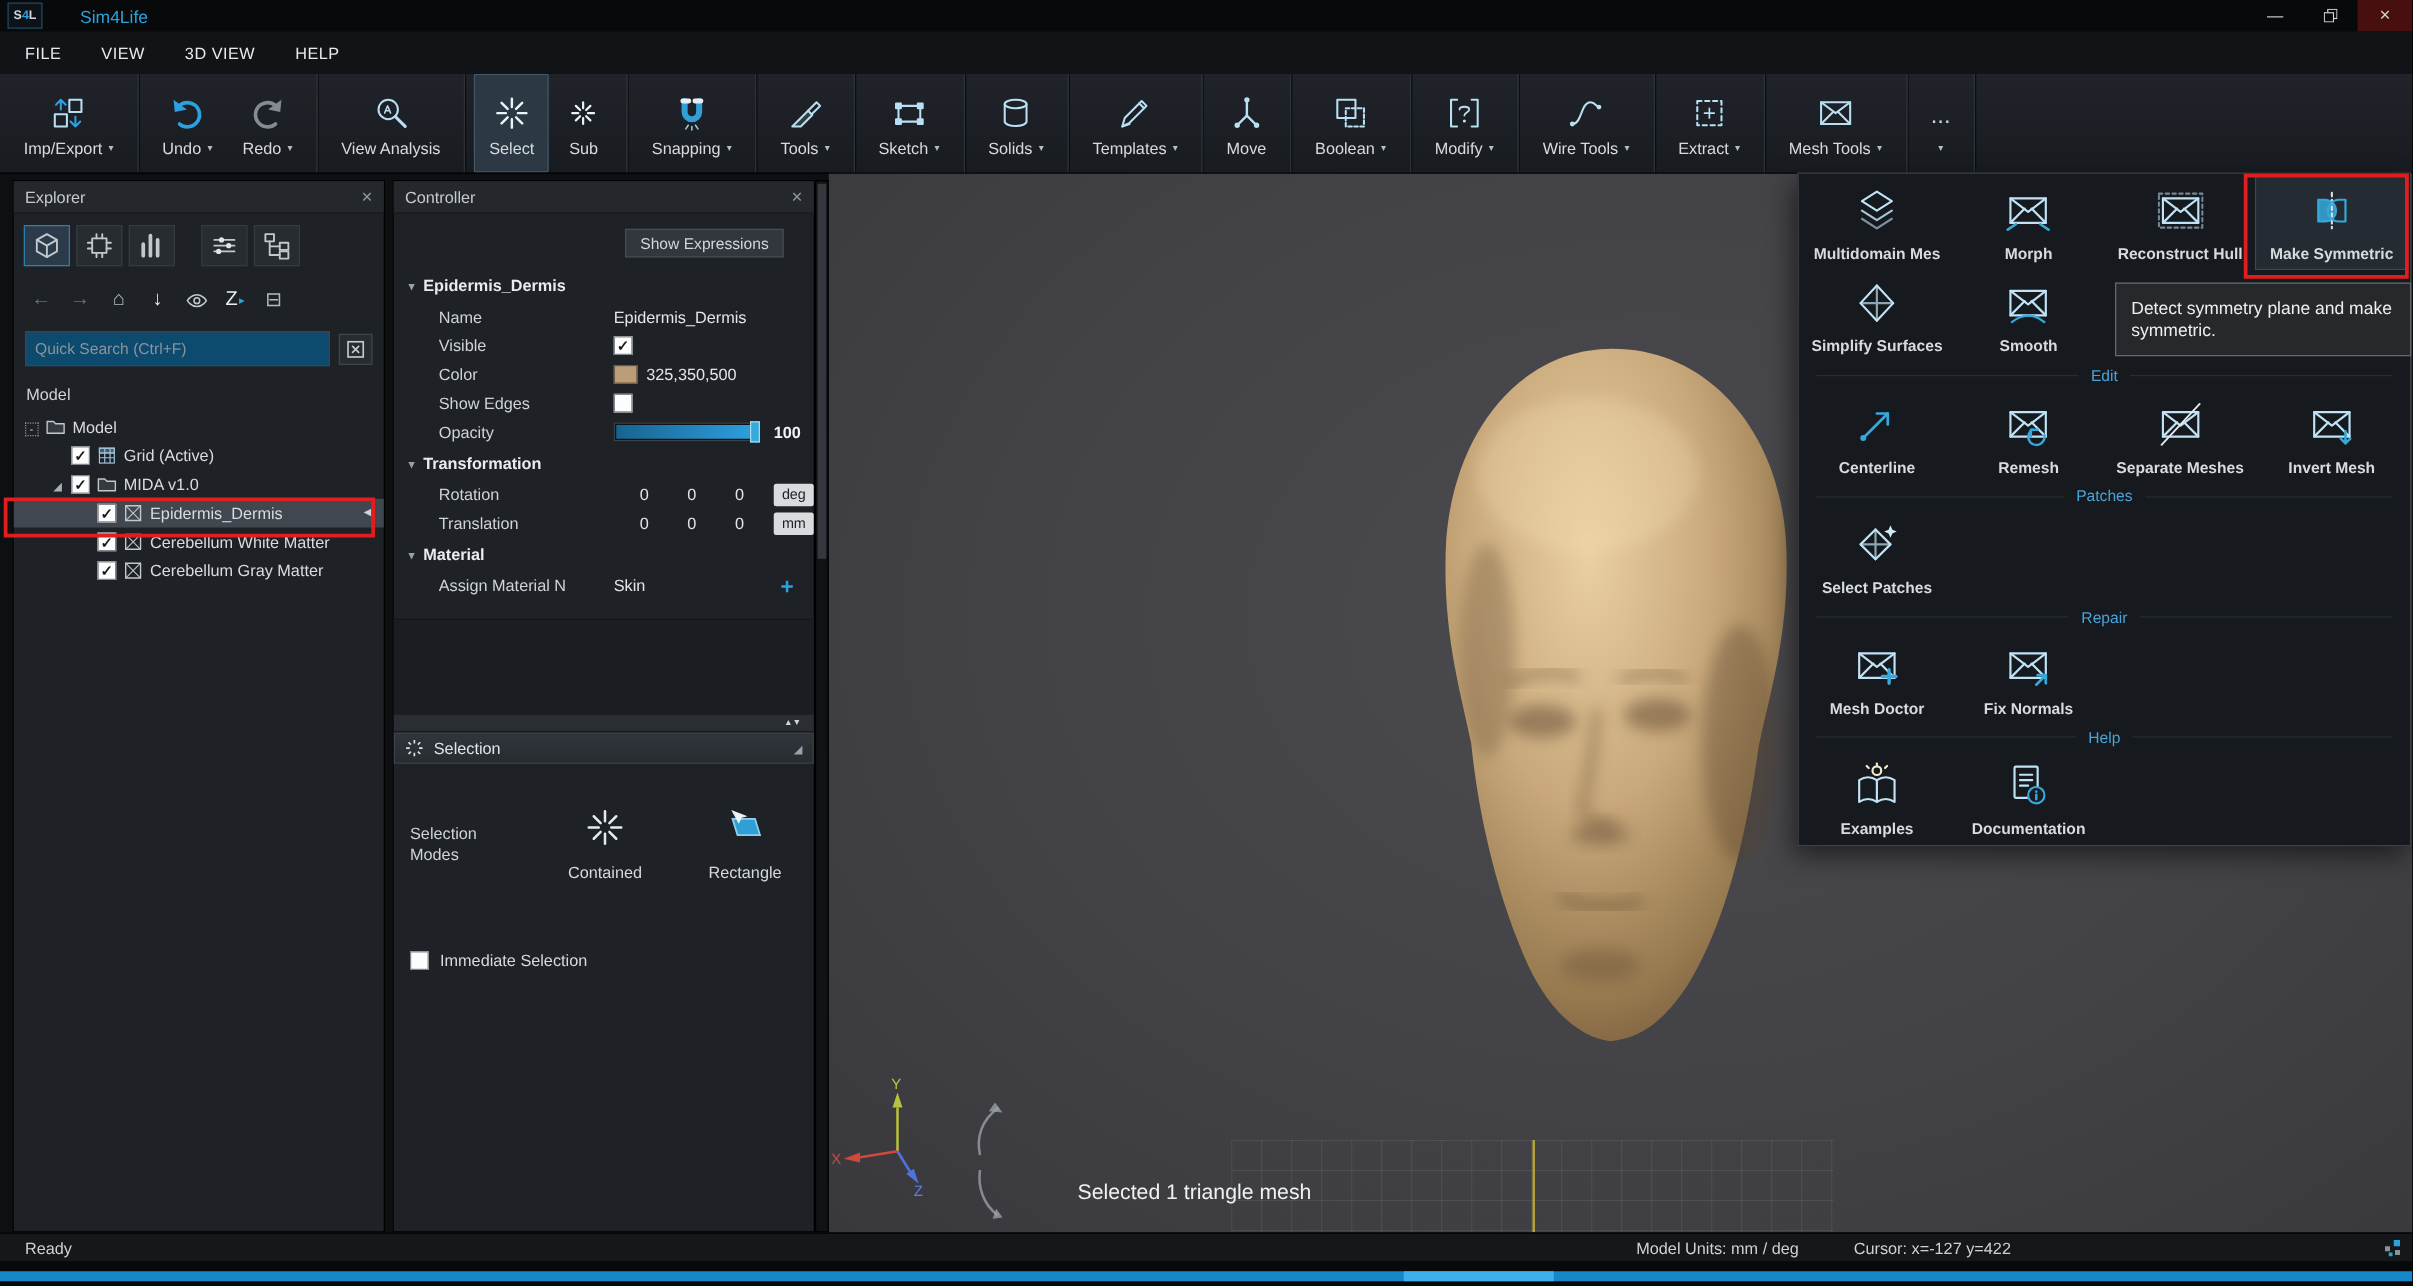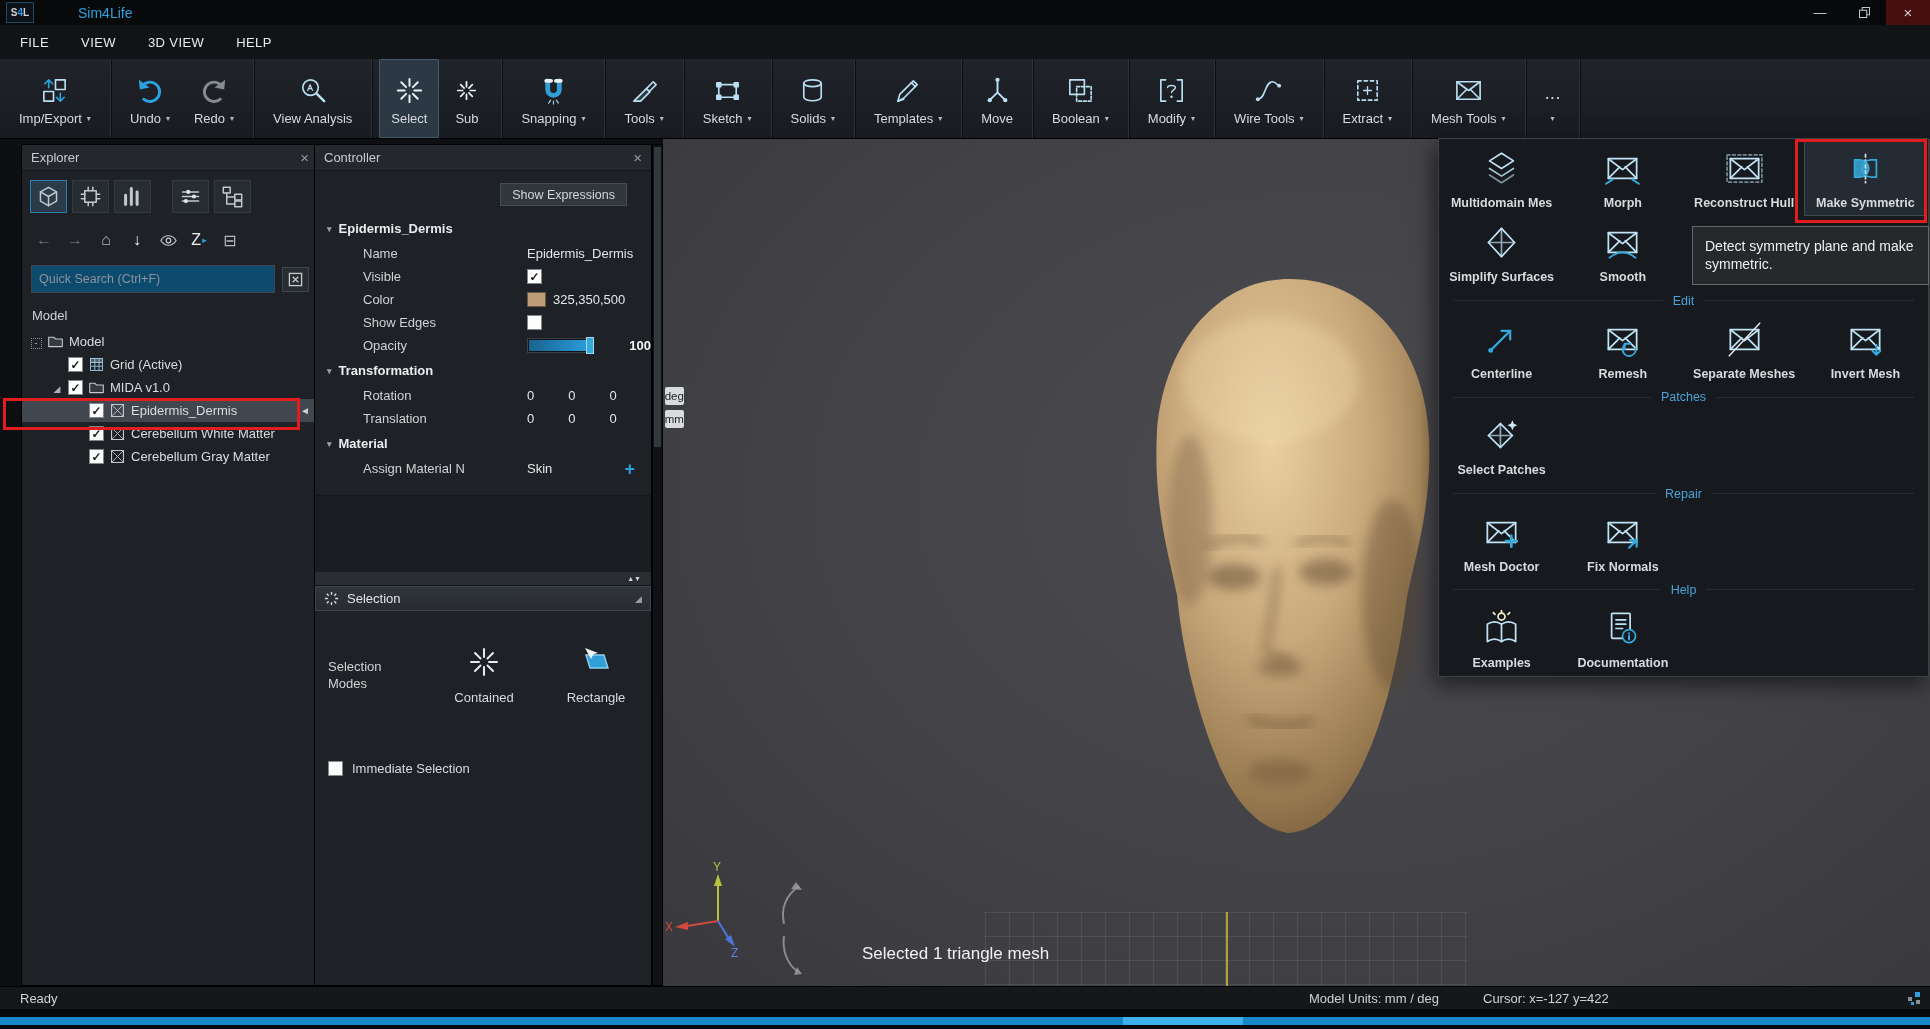--- a/index.html
+++ b/index.html
@@ -4,21 +4,21 @@
 <style>
   html,body{margin:0;padding:0;background:#000;}
   #app{position:relative;width:1930px;height:1029px;background:#0d0f12;overflow:hidden;
        font-family:"Liberation Sans",sans-serif;color:#d6d9db;font-size:13px;}
 
   
   .titlebar{position:absolute;left:0;top:0;right:0;height:25px;background:#07090b;display:flex;align-items:center;z-index:30;}
   .logo{margin-left:6px;width:26px;height:19px;background:#0c1217;border:1px solid #1f4a63;display:flex;align-items:center;justify-content:center;
         font-size:10px;font-weight:bold;color:#cfd4d8;letter-spacing:0;}
   .logo b{color:#2da0e0;font-weight:bold;}
-  .apptitle{margin-left:44px;color:#2ba2dc;font-size:14px;}
+  .apptitle{margin-left:30px;color:#2ba2dc;font-size:14px;}
   .winbtns{margin-left:auto;display:flex;height:100%;}
   .winbtn{width:44px;height:100%;display:flex;align-items:center;justify-content:center;color:#cfd4d8;font-size:13px;}
   .winbtn svg{width:11px;height:11px;}
   .winbtn.close{background:#470f0d;font-size:15px;}
 
   
   .menubar{position:absolute;left:0;top:25px;right:0;height:34px;background:#111417;display:flex;align-items:center;
            padding-left:20px;gap:32px;border-bottom:1px solid #000;z-index:20;}
   .menu-item{font-size:13px;color:#e8ebee;letter-spacing:.4px;}
 
@@ -33,21 +33,21 @@
   .tlabel{display:flex;align-items:center;gap:5px;font-size:13px;color:#d8dbde;white-space:nowrap;}
   .caret{font-size:8px;color:#b6bcc1;}
   .titem.active{background:#2c3945;box-shadow:inset 0 0 0 1px #425968;border-radius:2px;}
 
   
   .panel{position:absolute;background:#1e2226;border:1px solid #000;box-sizing:border-box;}
   .phead{height:25px;background:#24282d;display:flex;align-items:center;padding:0 9px;color:#c6cacd;font-size:13px;border-bottom:1px solid #15181b;}
   .pclose{margin-left:auto;color:#939aa0;font-size:15px;line-height:1;}
 
   
-  #explorer{left:21px;top:144px;width:298px;height:842px;}
+  #explorer{left:10px;top:144px;width:298px;height:842px;}
   .exp-viewrow{display:flex;gap:5px;padding:9px 0 0 8px;}
   .vbtn{width:37px;height:33px;background:#272c31;border:1px solid #343a41;display:flex;align-items:center;justify-content:center;box-sizing:border-box;}
   .vbtn svg{width:23px;height:23px;}
   .vbtn.active{background:#2c3b49;border-color:#2f7fae;}
   .vbtn.gapL{margin-left:16px;}
   .exp-navrow{display:flex;gap:11px;padding:16px 0 0 12px;align-items:center;height:22px;}
   .nbtn{color:#b3b9be;font-size:16px;display:flex;align-items:center;justify-content:center;width:20px;height:20px;}
   .nbtn.dim{color:#687077;}
   .nbtn.bright{color:#e9edf0;}
   .nbtn svg{width:19px;height:19px;}
@@ -72,21 +72,21 @@
   .tico svg{width:17px;height:17px;}
   .marker{position:absolute;right:8px;color:#cdd2d6;font-size:10px;}
 
   
   #controller{left:314px;top:144px;width:338px;height:842px;}
   .ctr-body{position:relative;height:815px;}
   .ctr-toprow{display:flex;justify-content:flex-end;padding:12px 24px 0 0;}
   .btn{background:#31373d;border:1px solid #454c53;color:#d2d6d9;font-size:12.5px;height:23px;padding:0 11px;font-family:inherit;}
   .obj-header{display:flex;align-items:center;gap:7px;margin:15px 0 6px 12px;color:#e9ecef;font-weight:bold;font-size:13px;}
   .tri{color:#9aa0a6;font-size:9px;}
-  .prow{display:flex;align-items:center;height:23px;margin-left:48px;position:relative;gap:24px;}
+  .prow{display:flex;align-items:center;height:23px;margin-left:36px;position:relative;}
   .plabel{width:140px;color:#cfd3d6;font-size:13px;flex:0 0 140px;}
   .pvalue{color:#e3e6e9;font-size:13px;display:flex;align-items:center;}
   .swatch{width:17px;height:13px;border:1px solid #6b5a43;margin-right:7px;display:inline-block;}
   .slider{width:115px;height:13px;background:#101316;border:1px solid #3b4147;position:relative;margin-right:11px;box-sizing:content-box;}
   .slider-fill{position:absolute;top:1px;bottom:1px;left:1px;background:linear-gradient(90deg,#18638f,#2da0e0);}
   .slider-thumb{position:absolute;right:-1px;top:-2px;width:8px;height:17px;background:#35a8dc;border:1px solid #a6d8ef;box-sizing:border-box;}
   .bold{font-weight:bold;color:#f2f4f6;}
   .tval{width:30px;text-align:right;color:#e3e6e9;margin-right:10px;}
   .unit{margin-left:14px;width:34px;height:18px;background:#d9dcdf;color:#1d2023;font-size:11.5px;display:flex;align-items:center;justify-content:center;border-radius:2px;}
   .plus{margin-left:auto;margin-right:16px;color:#2da0e0;font-weight:bold;font-size:18px;line-height:1;}

